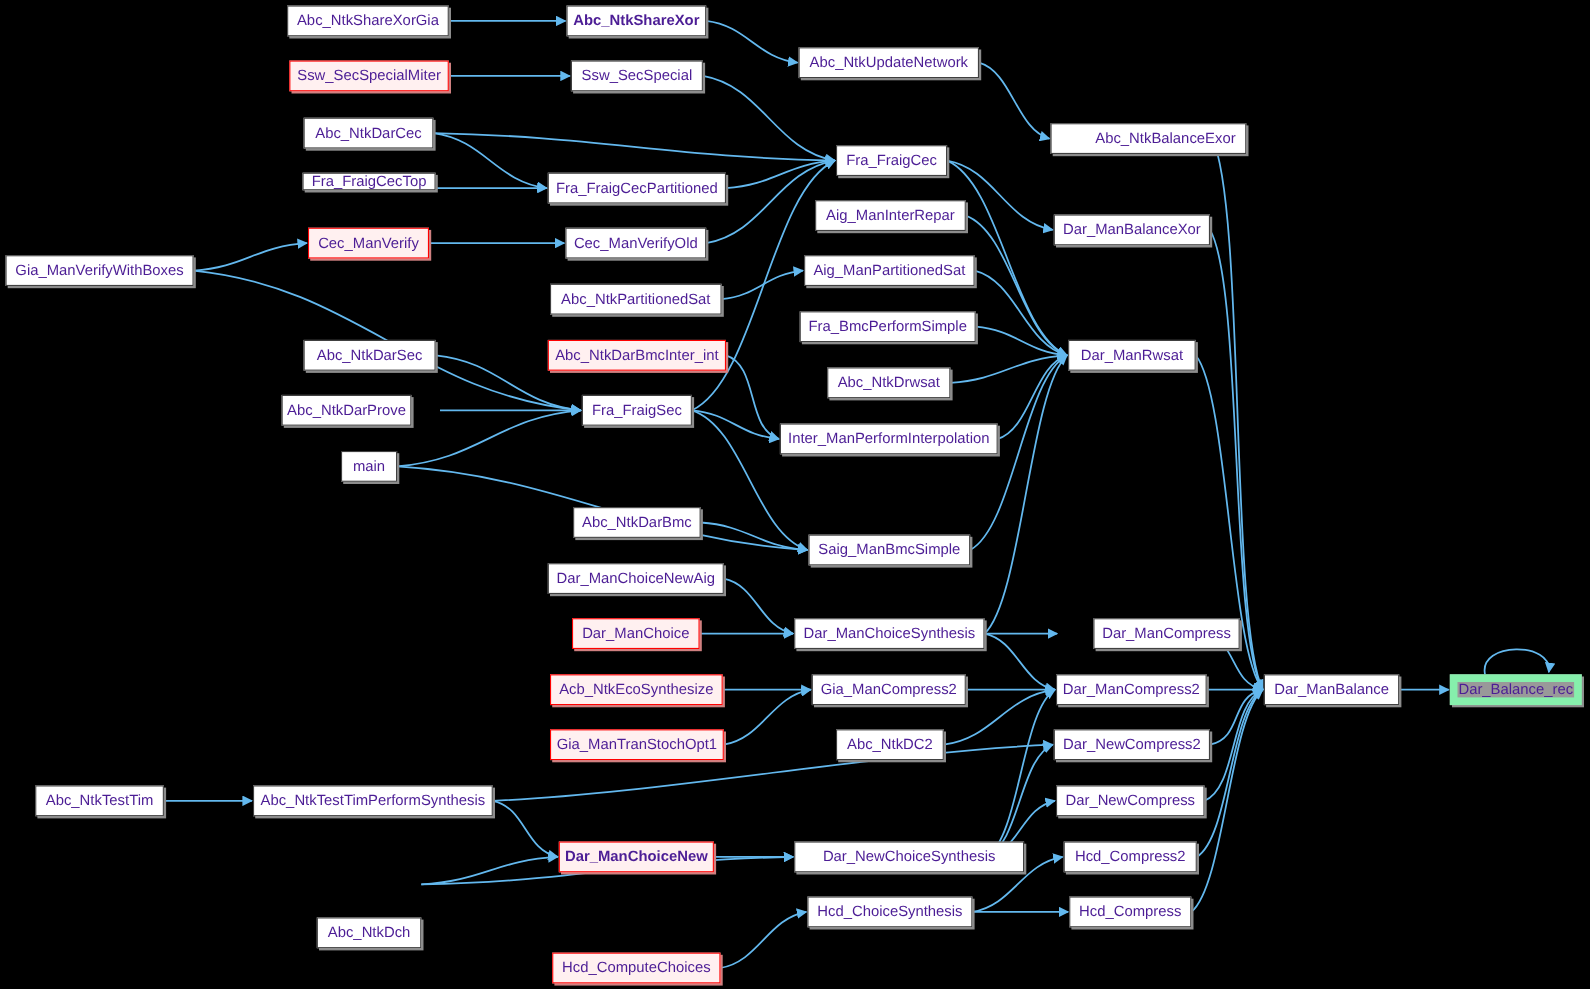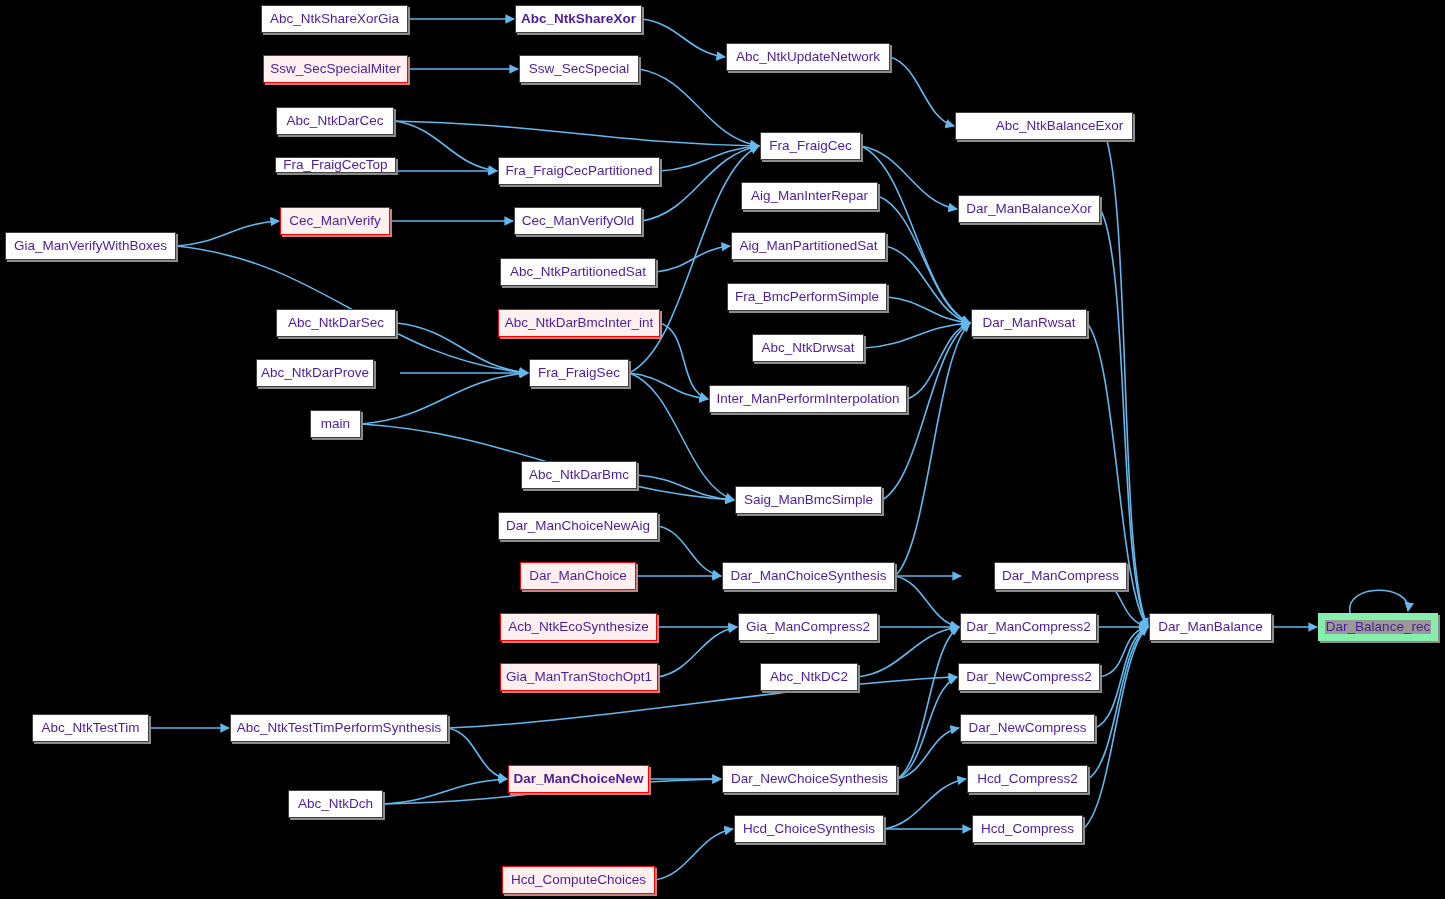--- a/index.html
+++ b/index.html
@@ -240,27 +240,27 @@
       </div>
       <div class="node normal" style="left: 230px; top: 714px; width: 218px; height: 28px;">
         <span>Abc_NtkTestTimPerformSynthesis</span>
       </div>
       <div class="node normal" style="left: 960px; top: 714px; width: 135px; height: 28px;">
         <span>Dar_NewCompress</span>
       </div>
       <div class="node highlight" style="left: 508px; top: 765px; width: 141px; height: 28px; font-weight: bold;">
         <span>Dar_ManChoiceNew</span>
       </div>
-      <div class="node normal" style="left: 722px; top: 765px; width: 175px; height: 28px;">
+      <div class="node normal" style="left: 722px; top: 765px; width: 209px; height: 28px;">
         <span>Dar_NewChoiceSynthesis</span>
       </div>
       <div class="node normal" style="left: 967px; top: 765px; width: 121px; height: 28px;">
         <span>Hcd_Compress2</span>
       </div>
-      <div class="node normal" style="left: 288px; top: 790px; width: 95px; height: 28px;">
+      <div class="node normal" style="left: 288px; top: 834px; width: 95px; height: 28px;">
         <span>Abc_NtkDch</span>
       </div>
       <div class="node normal" style="left: 734px; top: 815px; width: 150px; height: 28px;">
         <span>Hcd_ChoiceSynthesis</span>
       </div>
       <div class="node normal" style="left: 972px; top: 815px; width: 111px; height: 28px;">
         <span>Hcd_Compress</span>
       </div>
       <div class="node highlight" style="left: 502px; top: 866px; width: 153px; height: 28px;">
         <span>Hcd_ComputeChoices</span>

